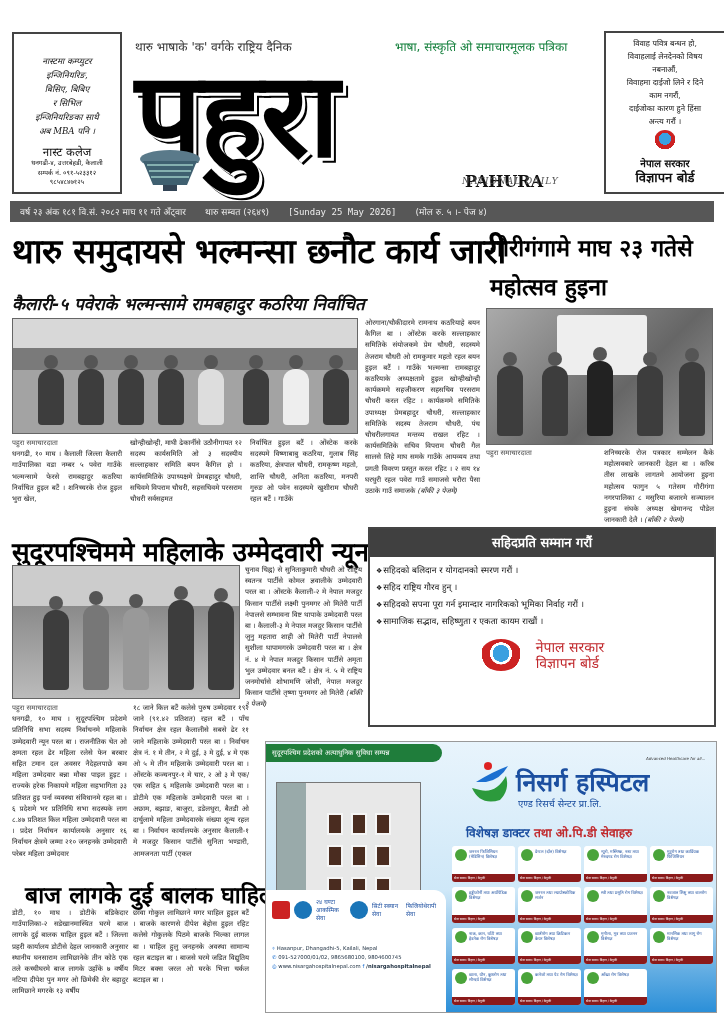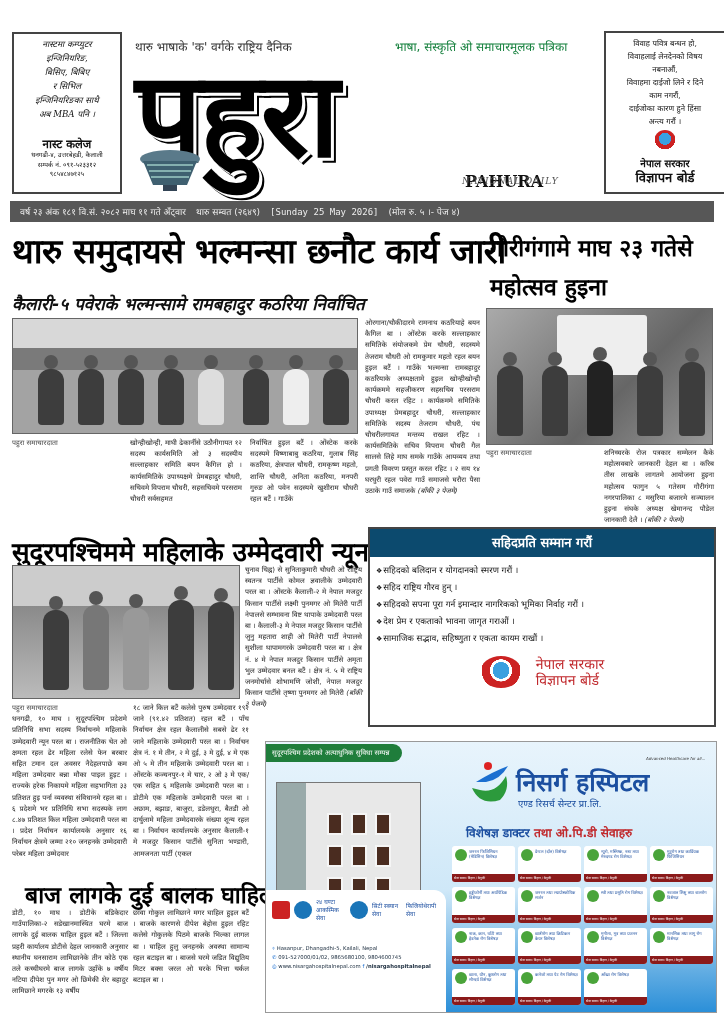--- a/index.html
+++ b/index.html
@@ -1,32 +1,32 @@
 <!DOCTYPE html>
 <html><head>
 <meta charset="utf-8">
 <style>
 *{box-sizing:border-box;margin:0;padding:0}
 body{width:724px;height:1024px;background:#fff;font-family:"DejaVu Sans",sans-serif;color:#111;position:relative;overflow:hidden}
 .abs{position:absolute}
 .adbox{border:2px solid #444;text-align:center;font-family:"DejaVu Serif",serif}
-#ad-left{left:12px;top:32px;width:110px;height:162px;padding:3px 2px;font-size:8.6px;line-height:14px;font-style:italic}
-#ad-left .college{font-style:normal;font-weight:bold;font-size:11.5px;margin-top:16px}
+#ad-left{left:12px;top:32px;width:110px;height:162px;padding:20px 2px;font-size:8.6px;line-height:14px;font-style:italic}
+#ad-left .college{font-style:normal;font-weight:normal;font-size:11.5px;margin-top:7px}
 #ad-left .small{font-style:normal;font-size:6.6px;line-height:9.5px}
 #ad-right{left:604px;top:31px;width:122px;height:163px;padding:4px 2px;font-size:7.8px;line-height:13px}
 #ad-right .gov{font-weight:bold;font-size:10px;line-height:12px}
 #ad-right .board{font-weight:bold;font-size:13px;line-height:15px}
 .emblem{display:inline-block;width:22px;height:22px;border-radius:50%;background:radial-gradient(circle at 50% 40%,#3aa0e0 0 35%,#c22 36% 60%,#fff 61%);margin:2px auto}
 #tagline-left{left:135px;top:38px;font-size:12px;color:#333}
 #tagline-right{left:395px;top:38px;font-size:12px;color:#15803d}
 #masthead{left:135px;top:60px;font-family:"DejaVu Serif",serif;font-weight:bold;font-size:118px;line-height:110px;letter-spacing:-2px;color:#000;text-shadow:3px 3px 0 #fff,5px 5px 0 #000}
 #basket{left:135px;top:145px;width:70px;height:48px}
 #pahura{left:465px;top:172px;font-family:"DejaVu Serif",serif;font-weight:bold;font-size:16px}
 #national{left:462px;top:176px;font-family:"DejaVu Serif",serif;font-style:italic;font-size:9px;color:#555;letter-spacing:1px}
-#dateline{left:10px;top:201px;width:704px;height:21px;background:#575757;color:#eee;font-size:9px;display:flex;align-items:center;padding:0 10px;gap:10px;white-space:nowrap}
+#dateline{left:10px;top:201px;width:704px;height:21px;background:#575757;color:#eee;font-size:9px;display:flex;align-items:center;padding:0 10px;gap:19px;white-space:nowrap}
 #dateline .mono{font-family:"DejaVu Sans Mono",monospace;font-size:9px}
 h1{font-weight:bold;color:#000}
 #hl-main{left:12px;top:227px;font-size:34px;letter-spacing:-0.5px;white-space:nowrap}
 #hl-right{left:490px;top:229px;width:230px;font-size:23px;line-height:39px}
 #sub-main{left:12px;top:292px;font-size:17px;font-style:italic;font-weight:bold;white-space:nowrap}
 .photo{background:#888;border:1px solid #666;overflow:hidden}
 #photo1{left:12px;top:318px;width:346px;height:116px;background:linear-gradient(#d8d8d8 0 25%,#7a7a7a 25% 45%,#a3a3a3 45% 100%)}
 #photo2{left:486px;top:308px;width:227px;height:137px;background:linear-gradient(135deg,#aaa,#666 60%,#999)}
 #photo3{left:12px;top:565px;width:228px;height:134px;background:linear-gradient(#ccc 0 30%,#8a8a8a 30%,#bbb 100%)}
 .person{position:absolute;bottom:8px;width:26px;height:56px;border-radius:12px 12px 4px 4px;background:#3d3d3d}
@@ -40,29 +40,29 @@
 #c2a{left:486px;top:448px;width:110px}
 #c2b{left:604px;top:448px;width:110px}
 #hl-women{left:12px;top:533px;font-size:26px;white-space:nowrap}
 #c3a{left:12px;top:703px;width:115px}
 #c3b{left:133px;top:703px;width:116px}
 #c3c{left:245px;top:565px;width:117px}
 #hl-bite{left:25px;top:878px;font-size:23px;white-space:nowrap}
 #c4a{left:12px;top:908px;width:116px}
 #c4b{left:133px;top:908px;width:116px}
 #martyr{left:368px;top:527px;width:348px;height:200px;border:2px solid #444}
-#martyr .banner{background:#0c4a6e;color:#fff;font-weight:bold;font-size:13px;text-align:center;height:28px;line-height:28px}
+#martyr .banner{background:#404040;color:#fff;font-weight:bold;font-size:13px;text-align:center;height:28px;line-height:28px}
 #martyr ul{list-style:none;padding:5px 6px;font-size:8.6px;line-height:16px}
 #martyr ul li:before{content:"❖";font-size:7px;margin-right:1px}
 #martyr .slogan{text-align:center;font-size:8.6px;font-weight:bold;margin-top:4px}
 #martyr .footer{display:flex;align-items:center;justify-content:center;gap:14px;margin-top:4px}
 #martyr .footer .emb{width:42px;height:32px;border-radius:50%;background:radial-gradient(circle at 50% 45%,#3aa0e0 0 30%,#fff 31% 40%,#c22 41% 70%,transparent 71%)}
 #martyr .footer .txt{color:#c0282c;font-family:"DejaVu Serif",serif;font-size:14px;line-height:16px}
 #hosp{left:265px;top:741px;width:452px;height:272px;border:1px solid #999;background:linear-gradient(180deg,#e8f4fc 0%,#cfe8f8 55%,#2b8fd8 100%);overflow:hidden}
-#hosp .greenbar{position:absolute;left:0;top:2px;width:136px;height:18px;background:#1f7d3b;color:#fff;font-size:7px;line-height:18px;padding-left:6px;border-radius:0 10px 10px 0}
+#hosp .greenbar{position:absolute;left:0;top:2px;width:176px;height:18px;background:#1f7d3b;color:#fff;font-size:7px;line-height:18px;padding-left:6px;border-radius:0 10px 10px 0}
 #hosp .building{position:absolute;left:10px;top:40px;width:145px;height:150px;background:linear-gradient(90deg,#9aa 0 20%,#e8e8e8 20% 100%);border:1px solid #777}
 #hosp .building .win{position:absolute;width:16px;height:22px;background:#4a2c20;border:2px solid #f5f5f5}
 #hosp .logo{position:absolute;left:200px;top:18px;width:48px;height:48px}
 #hosp .name{position:absolute;left:250px;top:22px;color:#1c4fa0;font-weight:bold;font-size:25px}
 #hosp .sub{position:absolute;left:252px;top:55px;color:#1c4fa0;font-size:9.5px}
 #hosp .tag{position:absolute;left:380px;top:14px;font-size:4px;font-style:italic;color:#333}
 #hosp .services{position:absolute;left:200px;top:82px;font-weight:bold;font-size:12px;color:#1c4fa0;white-space:nowrap}
 #hosp .services .red{color:#c0282c}
 #hosp .grid{position:absolute;left:186px;top:104px;width:262px;display:grid;grid-template-columns:repeat(4,63px);gap:5px 3px}
 #hosp .card{background:#fff;height:36px;border-radius:3px;position:relative;display:flex;align-items:flex-start;padding:3px;gap:2px;font-size:4.2px;line-height:5.2px;color:#1c4fa0}
@@ -131,20 +131,21 @@
     <div class="person" style="left:65px"></div>
   <div class="person" style="left:105px"></div>
     <div class="person" style="left:145px"></div>
   <div class="person" style="left:185px;background:#ddd"></div>
     <div class="person" style="left:230px"></div>
   <div class="person" style="left:270px;background:#eee"></div>
     <div class="person" style="left:310px"></div>
 </div>
 <div id="c1a" class="abs col">
   <div class="dl">पहुरा समाचारदाता</div>
+  <div>धनगढी, १० माघ । कैलाली जिल्ला कैलारी गाउँपालिका वडा नम्बर ५ पवेरा गाउँके भल्मन्सामे फेरसे रामबहादुर कठरिया निर्वाचित हुइल बटैं । शनिच्चरके रोज हुइल भुरा खेल,</div>
 </div>
 <div id="c1b" class="abs col">खोन्हीखोन्ही, माघी ढेकार्नीसे उठौनीगायत १२ सदस्य कार्यसमिति ओ ३ सदस्यीय सल्लाहकार समिति बयन कैगिल हो । कार्यसमितिके उपाध्यक्षमे प्रेमबहादुर चौधरी, सचिवमे विपराम चौधरी, सहसचिवमे परसराम चौधरी सर्वसहमत</div>
 <div id="c1c" class="abs col">निर्वाचित हुइल बटैं । ओंस्टेक करके सदस्यमे विष्णाबाबु कठरिया, गुलाब सिंह कठरिया, क्षेत्रपाल चौधरी, रामकृष्ण महतो, शान्ति चौधरी, अनिता कठरिया, मनपरी गुरुङ ओ पवेन सदस्यमे खुशीराम चौधरी रहल बटैं । गाउँके</div>
 <div id="c1d" class="abs col">
   <span>ओरगाना/चौकीदारमे रामनाथ कठरियाहे बयन कैगिल बा । ओंस्टेक करके सल्लाहकार समितिके संयोजकमे प्रेम चौधरी, सदस्यमे तेजराम चौधरी ओ रामकुमार महतो रहल बयन हुइल बटैं । गाउँके भल्मन्सा रामबहादुर कठरियाके अध्यक्षतामे हुइल खोन्हीखोन्ही कार्यक्रममे सहजीकरण सहसचिव परसराम चौधरी करल रहिट । कार्यक्रममे समितिके उपाध्यक्ष प्रेमबहादुर चौधरी, सल्लाहकार समितिके सदस्य तेजराम चौधरी, पंच चौधरीलगायत मन्तव्य राखल रहिट । कार्यसमितिके सचिव विपराम चौधरी गैल सालसे लिहे माघ समके गाउँके आयव्यय तथा प्रगती विवरण प्रस्तुत करल रहिट । २ सय १४ घरधुरी रहल पवेरा गाउँ समाजसे घरौरा पैसा उठाके गाउँ समाजके</span>
   <i>(बाँकी ३ पेजमे)</i>
 </div>
 
 <h1 id="hl-right" class="abs">गौरीगंगामे माघ २३ गतेसे महोत्सव हुइना</h1>
 <div id="photo2" class="abs photo">
@@ -184,21 +185,20 @@
 <h1 id="hl-bite" class="abs">बाज लागके दुई बालक घाहिल</h1>
 <div id="c4a" class="abs col">डोटी, १० माघ । डोटीके बडिकेदार गाउँपालिका-२ सडेखानमास्थित घरमे बाज लागके दुई बालक घाहिल हुइल बटैं । जिल्ला प्रहरी कार्यालय डोटीसे देहल जानकारी अनुसार स्थानीय घनसाराम लामिछानेके तीन कोठे एक तले कच्चीघरमे बाज लागके उहाँके ७ वर्षीय नटिया दीपेश पुन मगर ओ छिमेकी शेर बहादुर लामिछाने मगरके १३ वर्षीय</div>
 <div id="c4b" class="abs col">छावा गोकुल लामिछाने मगर घाहिल हुइल बटैं । बाजके कारणसे दीपेश बेहोस हुइल रहिट कलेसे गोकुलके पिठमे बाजके भिल्का लागल बा । घाहिल हुलु जनहनके अवस्था सामान्य रहल बटाइल बा । बाजसे घरमे जडित विद्युतिय मिटर बक्स जरल ओ घरके भित्ता चर्कल बटाइल बा ।</div>
 
 <div id="martyr" class="abs">
   <div class="banner">सहिदप्रति सम्मान गरौं</div>
   <ul>
     <li>सहिदको बलिदान र योगदानको स्मरण गरौं ।</li>
     <li>सहिद राष्ट्रिय गौरव हुन् ।</li>
     <li>सहिदको सपना पूरा गर्न इमान्दार नागरिकको भूमिका निर्वाह गरौं ।</li>
-    <li>देश प्रेम र एकताको भावना जागृत गराऔं ।</li>
     <li>सामाजिक सद्भाव, सहिष्णुता र एकता कायम राखौं ।</li>
   </ul>
   <div class="footer">
     <div class="emb"></div>
     <div class="txt">
       <div>नेपाल सरकार</div>
       <div>विज्ञापन बोर्ड</div>
     </div>
   </div>
 </div>

